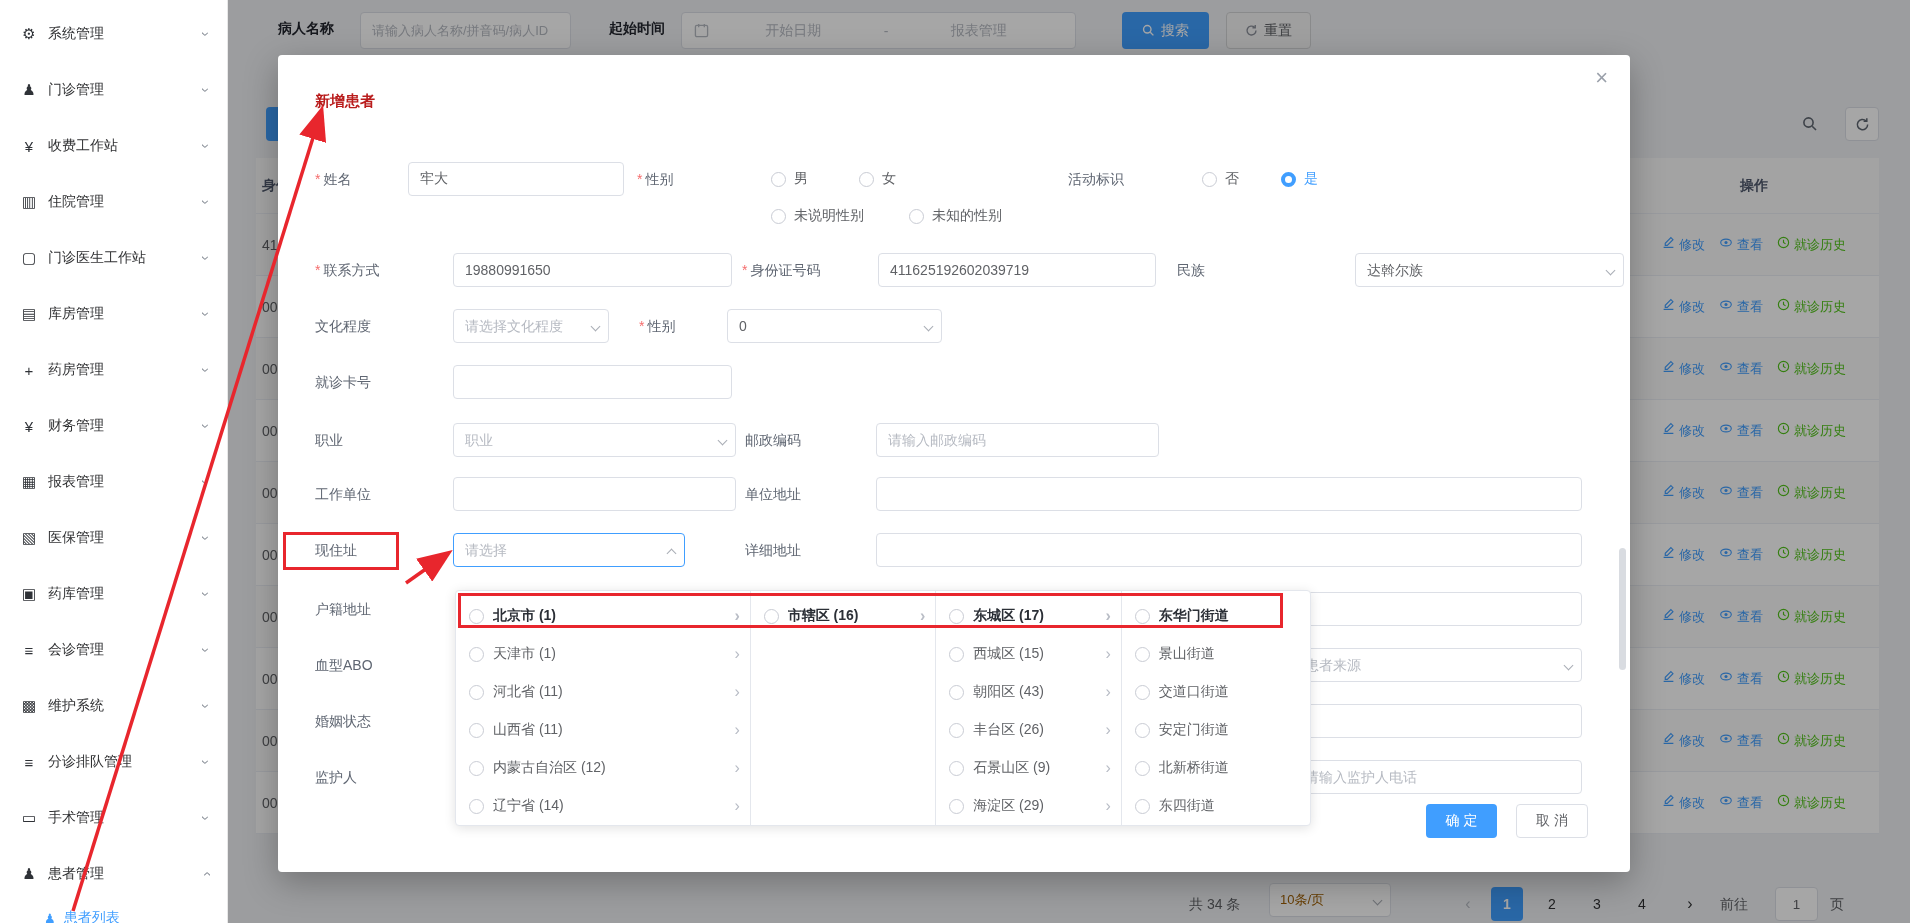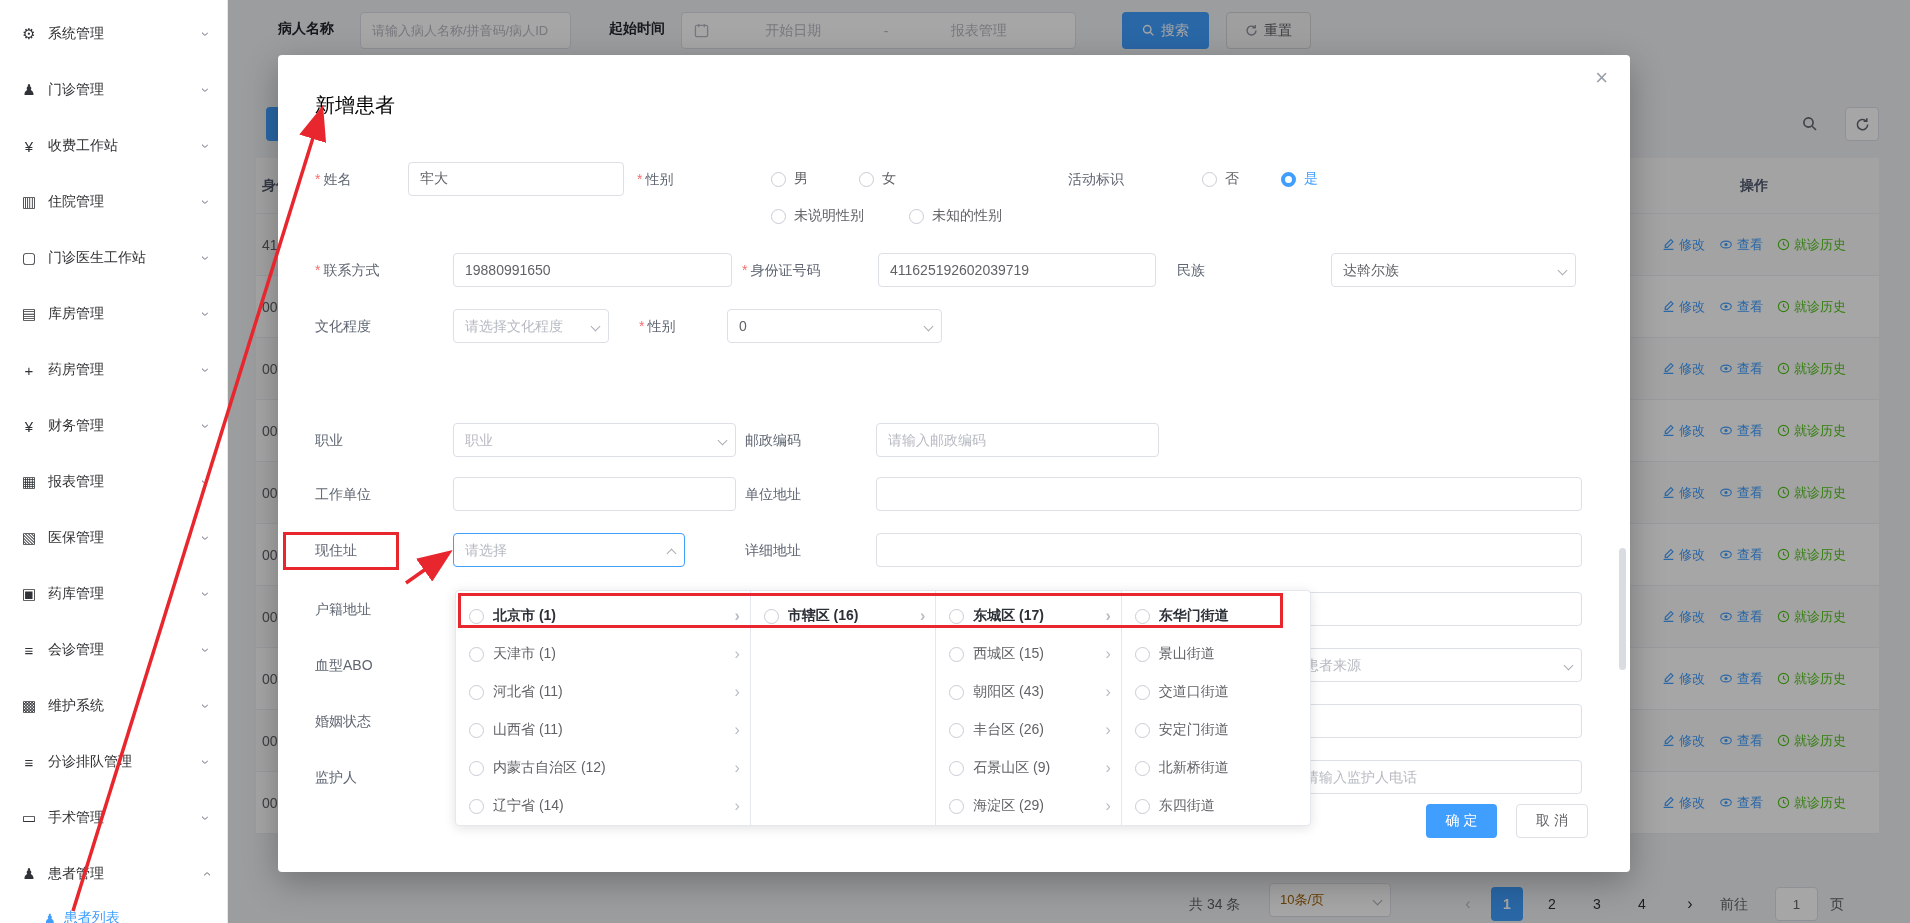--- a/index.html
+++ b/index.html
@@ -43,42 +43,42 @@
 
   
   .tcard{position:absolute;left:28px;top:158px;width:1623px;background:#fff}
   .thead{height:56px;display:flex;align-items:center;background:#fafafa;border-bottom:1px solid #ebeef5;
     font-weight:700;color:#515a6e}
   .tid{flex:1;padding-left:6px;white-space:nowrap;overflow:hidden}
   .tact{width:250px;text-align:center;flex:none}
   .trow{height:62px;display:flex;align-items:center;border-bottom:1px solid #ebeef5;background:#fff;color:#606266}
   .tbody .trow:nth-child(odd){background:#fafafa}
   .tacts{width:250px;display:flex;justify-content:center;gap:14px;white-space:nowrap;flex:none}
-  .lnk{display:inline-flex;align-items:center;gap:4px;font-size:13px;cursor:pointer}
+  .lnk{display:inline-flex;align-items:flex-start;gap:4px;font-size:13px;cursor:pointer}
   .lnk.blue{color:#409eff}
   .lnk.green{color:#52c41a}
 
   
   .ptext{position:absolute;top:896px;color:#606266;white-space:nowrap}
   .psize{position:absolute;left:1041px;top:883px;width:122px;height:34px;border:1px solid #dcdfe6;
     border-radius:4px;background:#fff;line-height:32px;padding:0 24px 0 10px;color:#a16207;font-size:13px;cursor:pointer}
   .pnav{position:absolute;top:887px;width:32px;height:34px;background:transparent;border:none;font-size:16px;cursor:pointer}
   .pages{position:absolute;left:1263px;top:887px;display:flex;gap:13px}
   .pg{width:32px;height:34px;border:none;background:transparent;color:#303133;font-size:14px;border-radius:4px;cursor:pointer}
   .pg[data-state="active"]{background:#409eff;color:#fff;font-weight:700}
   .goto-input{position:absolute;left:1547px;top:887px;width:43px;height:34px;border:1px solid #dcdfe6;
     border-radius:4px;text-align:center;color:#606266;outline:none;background:#fff;font-family:inherit}
 
   
   .mask{position:absolute;left:228px;top:0;right:0;bottom:0;background:rgba(0,0,0,.35);z-index:8}
 
   
   .modal{position:absolute;left:278px;top:55px;width:1352px;height:817px;background:#fff;border-radius:4px;
     box-shadow:0 10px 34px rgba(0,0,0,.28);z-index:10}
-  .m-title{position:absolute;left:37px;top:37px;font-size:20px;font-weight:400;color:#000000}
+  .m-title{position:absolute;left:37px;top:37px;font-size:15px;font-weight:700;color:#b91c1c}
   .m-close{position:absolute;right:22px;top:12px;font-size:22px;color:#9aa0aa;cursor:pointer;line-height:1}
   .m-scroll{position:absolute;right:4px;top:493px;width:7px;height:122px;background:#d9dce1;border-radius:4px}
   .frow{position:absolute;left:37px;right:48px;height:34px}
   .flabel{position:absolute;top:0;line-height:34px;color:#5f6672;font-size:14px;white-space:nowrap}
   .flabel b{font-weight:400}
   .star{color:#f56c6c;font-style:normal;margin-right:3px}
   .finp{position:absolute;top:0;height:34px;border:1px solid #dcdfe6;border-radius:4px;padding:0 11px;
     font-size:14px;color:#606266;background:#fff;outline:none;font-family:inherit}
   .finp::placeholder{color:#b6bac2}
   .fsel{position:absolute;top:0;height:34px;border:1px solid #dcdfe6;border-radius:4px;background:#fff;
@@ -582,39 +582,43 @@
           <span class="rt">未知的性别</span>
         </span>
     </div>
 
     <div class="frow" style="top:198px">
       <span class="flabel" style="left:0"><i class="star">*</i><b>联系方式</b></span>
       <input class="finp" style="left: 138px; width: 279px;" value="19880991650">
       <span class="flabel" style="left:427px"><i class="star">*</i><b>身份证号码</b></span>
       <input class="finp" style="left: 563px; width: 278px;" value="411625192602039719">
       <span class="flabel" style="left:862px"><b>民族</b></span>
-      <div class="fsel" style="left:1016px;width:245px">
+      <div class="fsel" style="left:1040px;width:269px">
         <span class="val">达斡尔族</span>
         <span class="caret"></span>
       </div>
     </div>
 
     <div class="frow" style="top:254px">
       <span class="flabel" style="left:0"><b>文化程度</b></span>
       <div class="fsel" style="left:138px;width:156px">
         <span class="ph">请选择文化程度</span>
         <span class="caret"></span>
       </div>
       <span class="flabel" style="left:324px"><i class="star">*</i><b>性别</b></span>
       <div class="fsel" style="left:412px;width:215px">
         <span class="val">0</span>
         <span class="caret"></span>
       </div>
     </div>
 
+    <div class="frow" style="top:310px">
+      <span class="flabel" style="left:0"><b>就诊卡号</b></span>
+      <input class="finp" style="left: 138px; width: 279px;">
+    </div>
 
     <div class="frow" style="top:368px">
       <span class="flabel" style="left:0"><b>职业</b></span>
       <div class="fsel" style="left:138px;width:283px">
         <span class="ph">职业</span>
         <span class="caret"></span>
       </div>
       <span class="flabel" style="left:430px"><b>邮政编码</b></span>
       <input class="finp" style="left: 561px; width: 283px;" placeholder="请输入邮政编码">
     </div>

